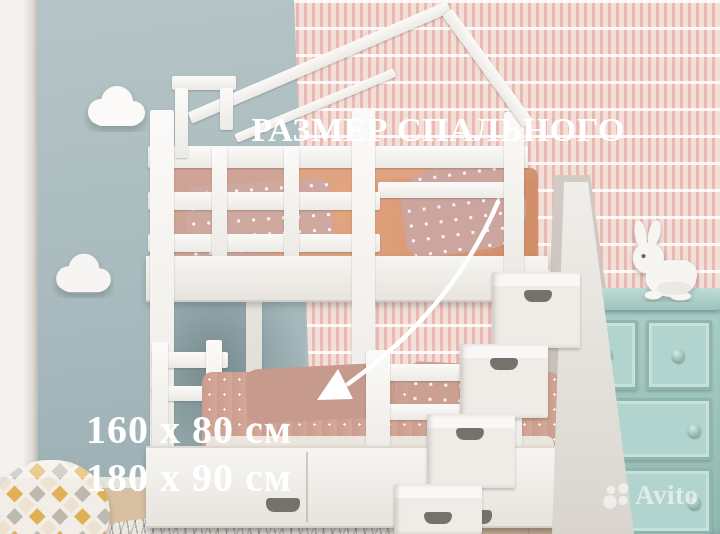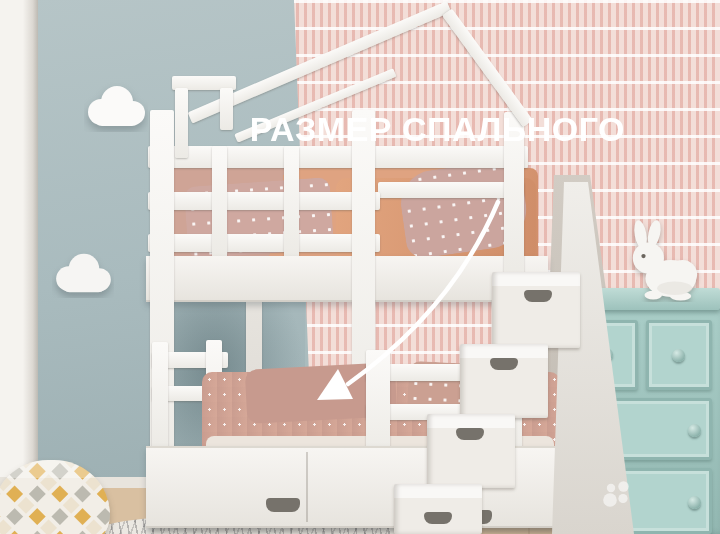--- a/index.html
+++ b/index.html
@@ -1,19 +1,19 @@
 <!DOCTYPE html>
 <html><head>
 <meta charset="utf-8">
 <style>
   * { margin:0; padding:0; box-sizing:border-box; }
   body { background:#222; display:flex; justify-content:center; align-items:flex-start; }
   .scene {
     position:relative; width:720px; height:534px; overflow:hidden;
-    font-family:Liberation Sans, sans-serif;
+    font-family:Liberation Serif, serif;
     background:#aabcbe;
   }
   .abs { position:absolute; }
 
   
   .wall-left { left:0; top:0; width:305px; height:492px;
     background:linear-gradient(172deg,#b6c5c7 0%,#a9bbbe 55%,#9cafb2 100%); }
   .wallpaper { left:288px; top:0; width:432px; height:500px;
     background-color:#f3ded8;
     background-image:
@@ -219,25 +219,30 @@
   </div>
 
   <svg class="abs" style="left:300px;top:188px" width="220" height="230" viewBox="0 0 220 230">
     <path d="M 198 14 Q 152 122 48 196" fill="none" stroke="#ffffff" stroke-width="4.5" stroke-linecap="round"></path>
     <polygon points="17,212 38,181 53,211" fill="#ffffff"></polygon>
   </svg>
 
   <div class="abs headline">
     <div>РАЗМЕР СПАЛЬНОГО</div>
   </div>
+  <div class="abs sizes">
+    <div>160 x 80 см</div>
+    <div>180 x 90 см</div>
+  </div>
 
   <div class="abs watermark">
     <svg width="30" height="27" viewBox="0 0 30 27">
       <g fill="#ffffff">
         <circle cx="9" cy="8" r="4.2"></circle>
         <circle cx="21.5" cy="6.5" r="5.2"></circle>
         <circle cx="8" cy="20" r="6.8"></circle>
         <circle cx="21" cy="18.5" r="4.6"></circle>
       </g>
     </svg>
+    <span class="brand">Avito</span>
   </div>
 
 </div>
 
 </body></html>

